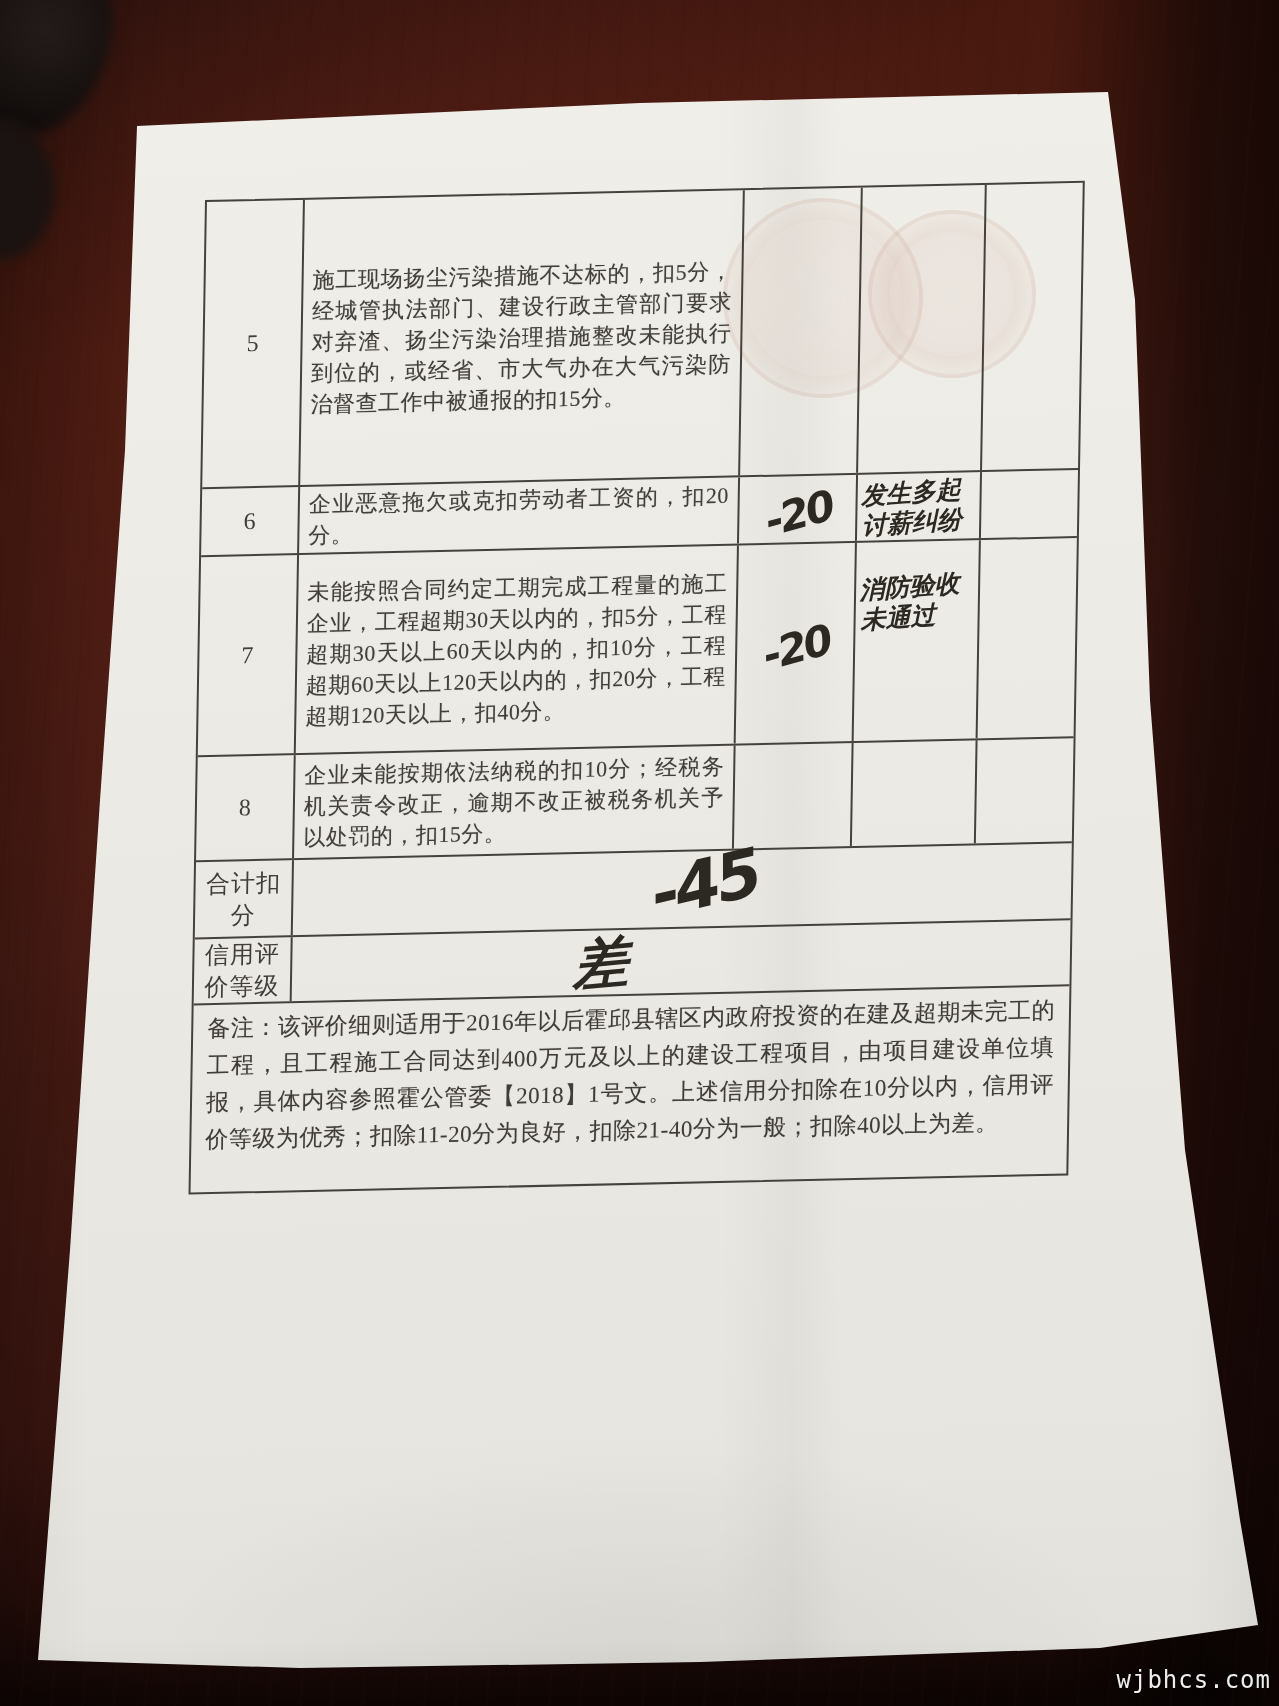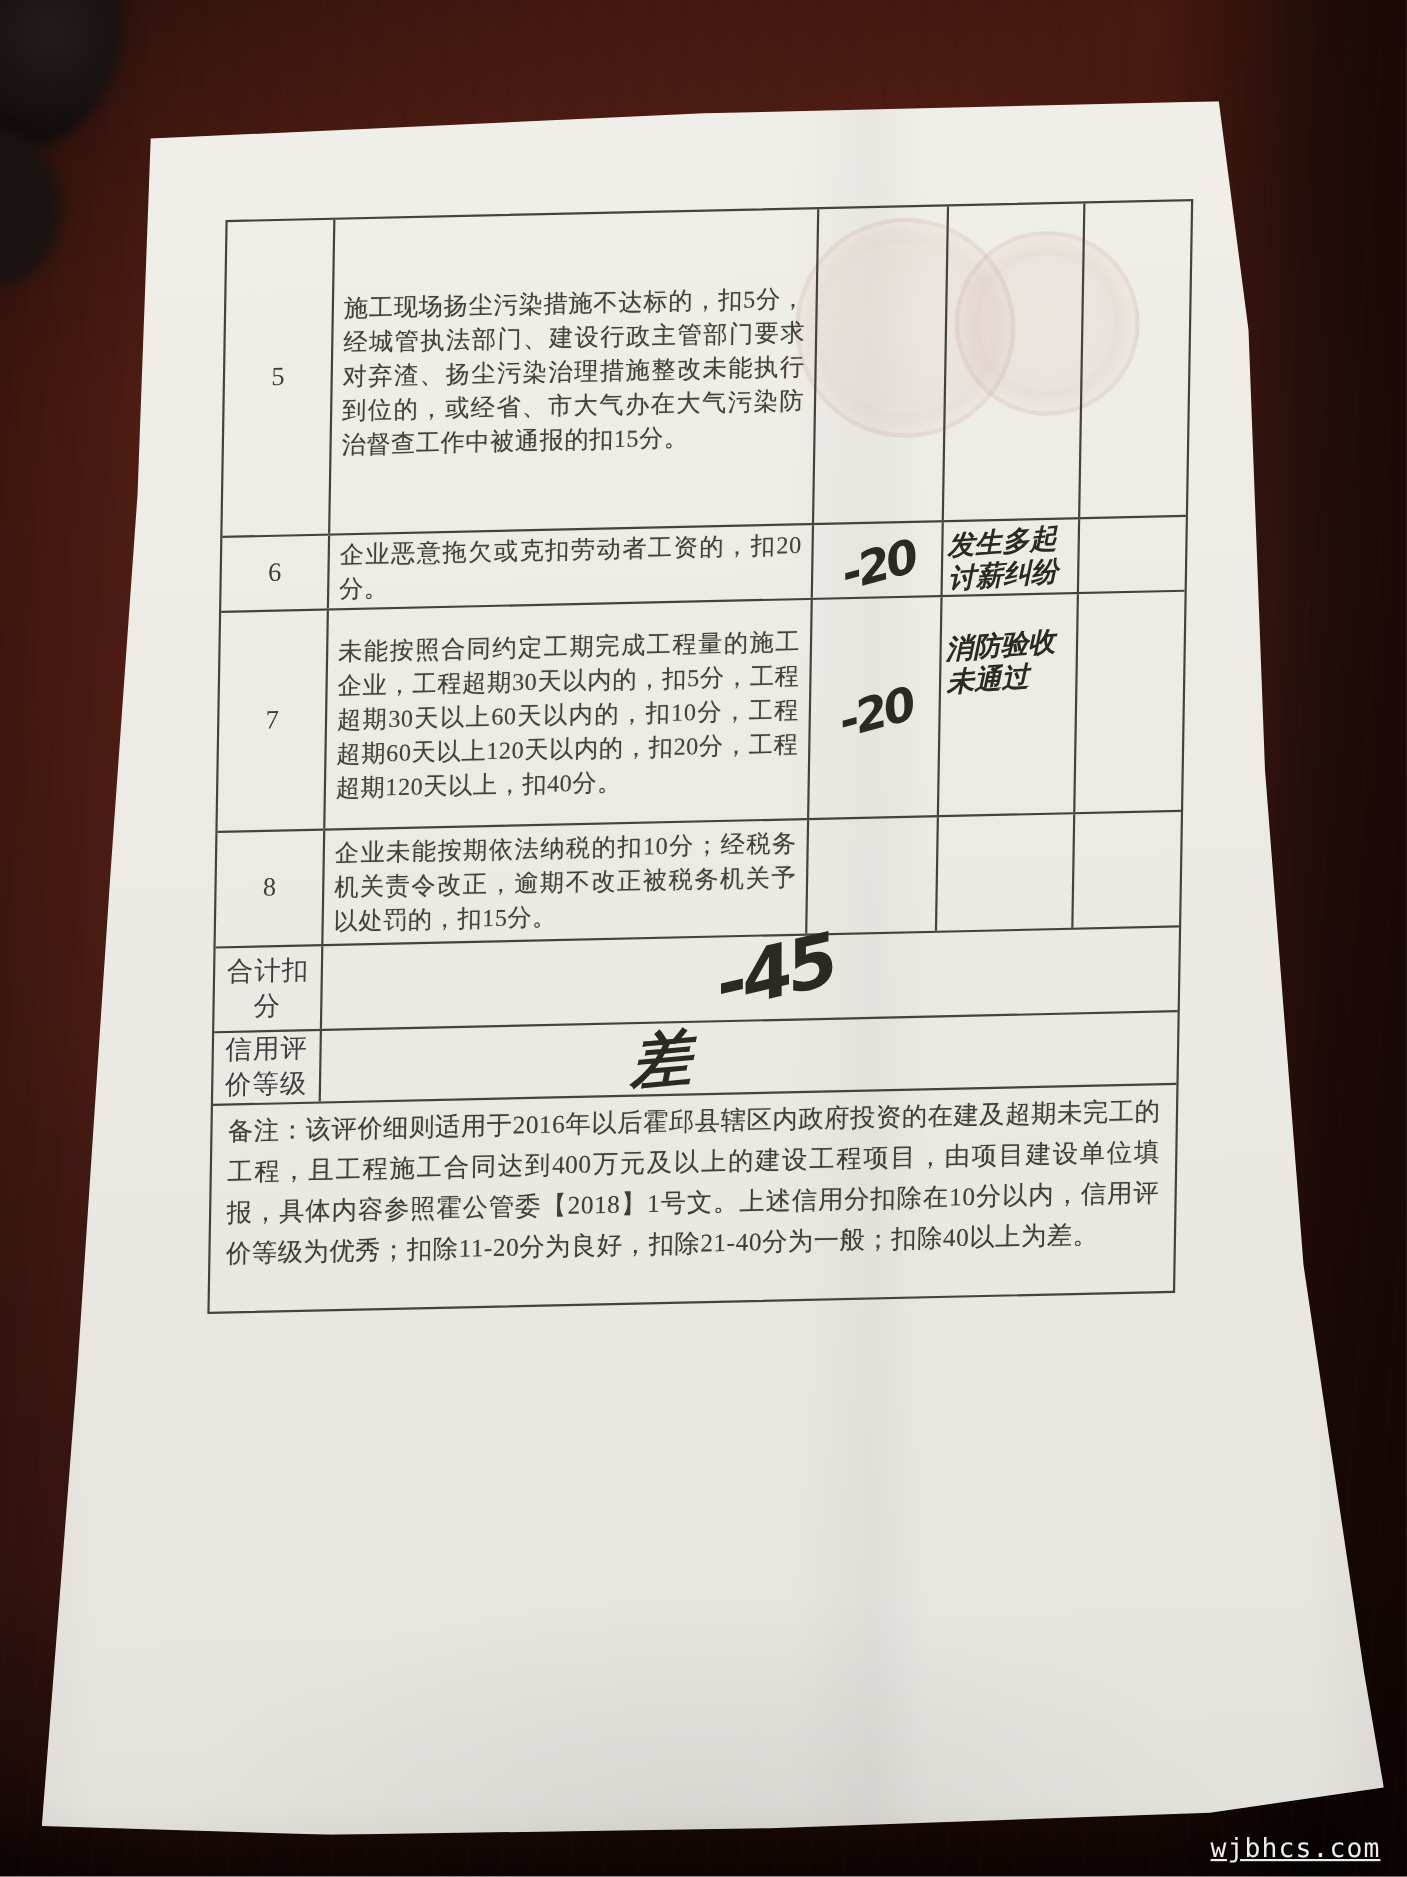--- a/index.html
+++ b/index.html
@@ -77,25 +77,24 @@
 
   
   .hand{font-family:"DejaVu Sans",sans-serif;color:#2c2822;font-style:italic;}
   .hand-num{font-size:42px;font-weight:bold;transform:rotate(-14deg) translateY(4px);letter-spacing:-3px;}
   .hand-note{font-size:25px;line-height:30px;font-weight:bold;transform:rotate(-3deg);white-space:normal;}
   .hand-total{position:absolute;left:46%;top:-6px;font-size:66px;font-weight:bold;transform:rotate(-12deg);letter-spacing:-4px;}
   .hand-rating{position:absolute;left:36%;top:-4px;font-size:56px;font-weight:bold;transform:rotate(-4deg);z-index:3;}
 
   
   .watermark{
-    position:absolute;right:24px;bottom:12px;z-index:5;
+    position:absolute;right:8px;bottom:12px;z-index:5;
     font-family:"DejaVu Sans Mono","Liberation Mono",monospace;
     font-size:24px;color:rgba(255,255,255,.93);letter-spacing:1px;
     text-shadow:0 0 2px rgba(0,0,0,.6);
-    text-decoration:underline;
   }
 </style>
 </head>
 <body>
 
 <div class="wood"></div>
 <div class="wood-grain"></div>
 <div class="dark-blob blob1"></div>
 <div class="dark-blob blob2"></div>
 

